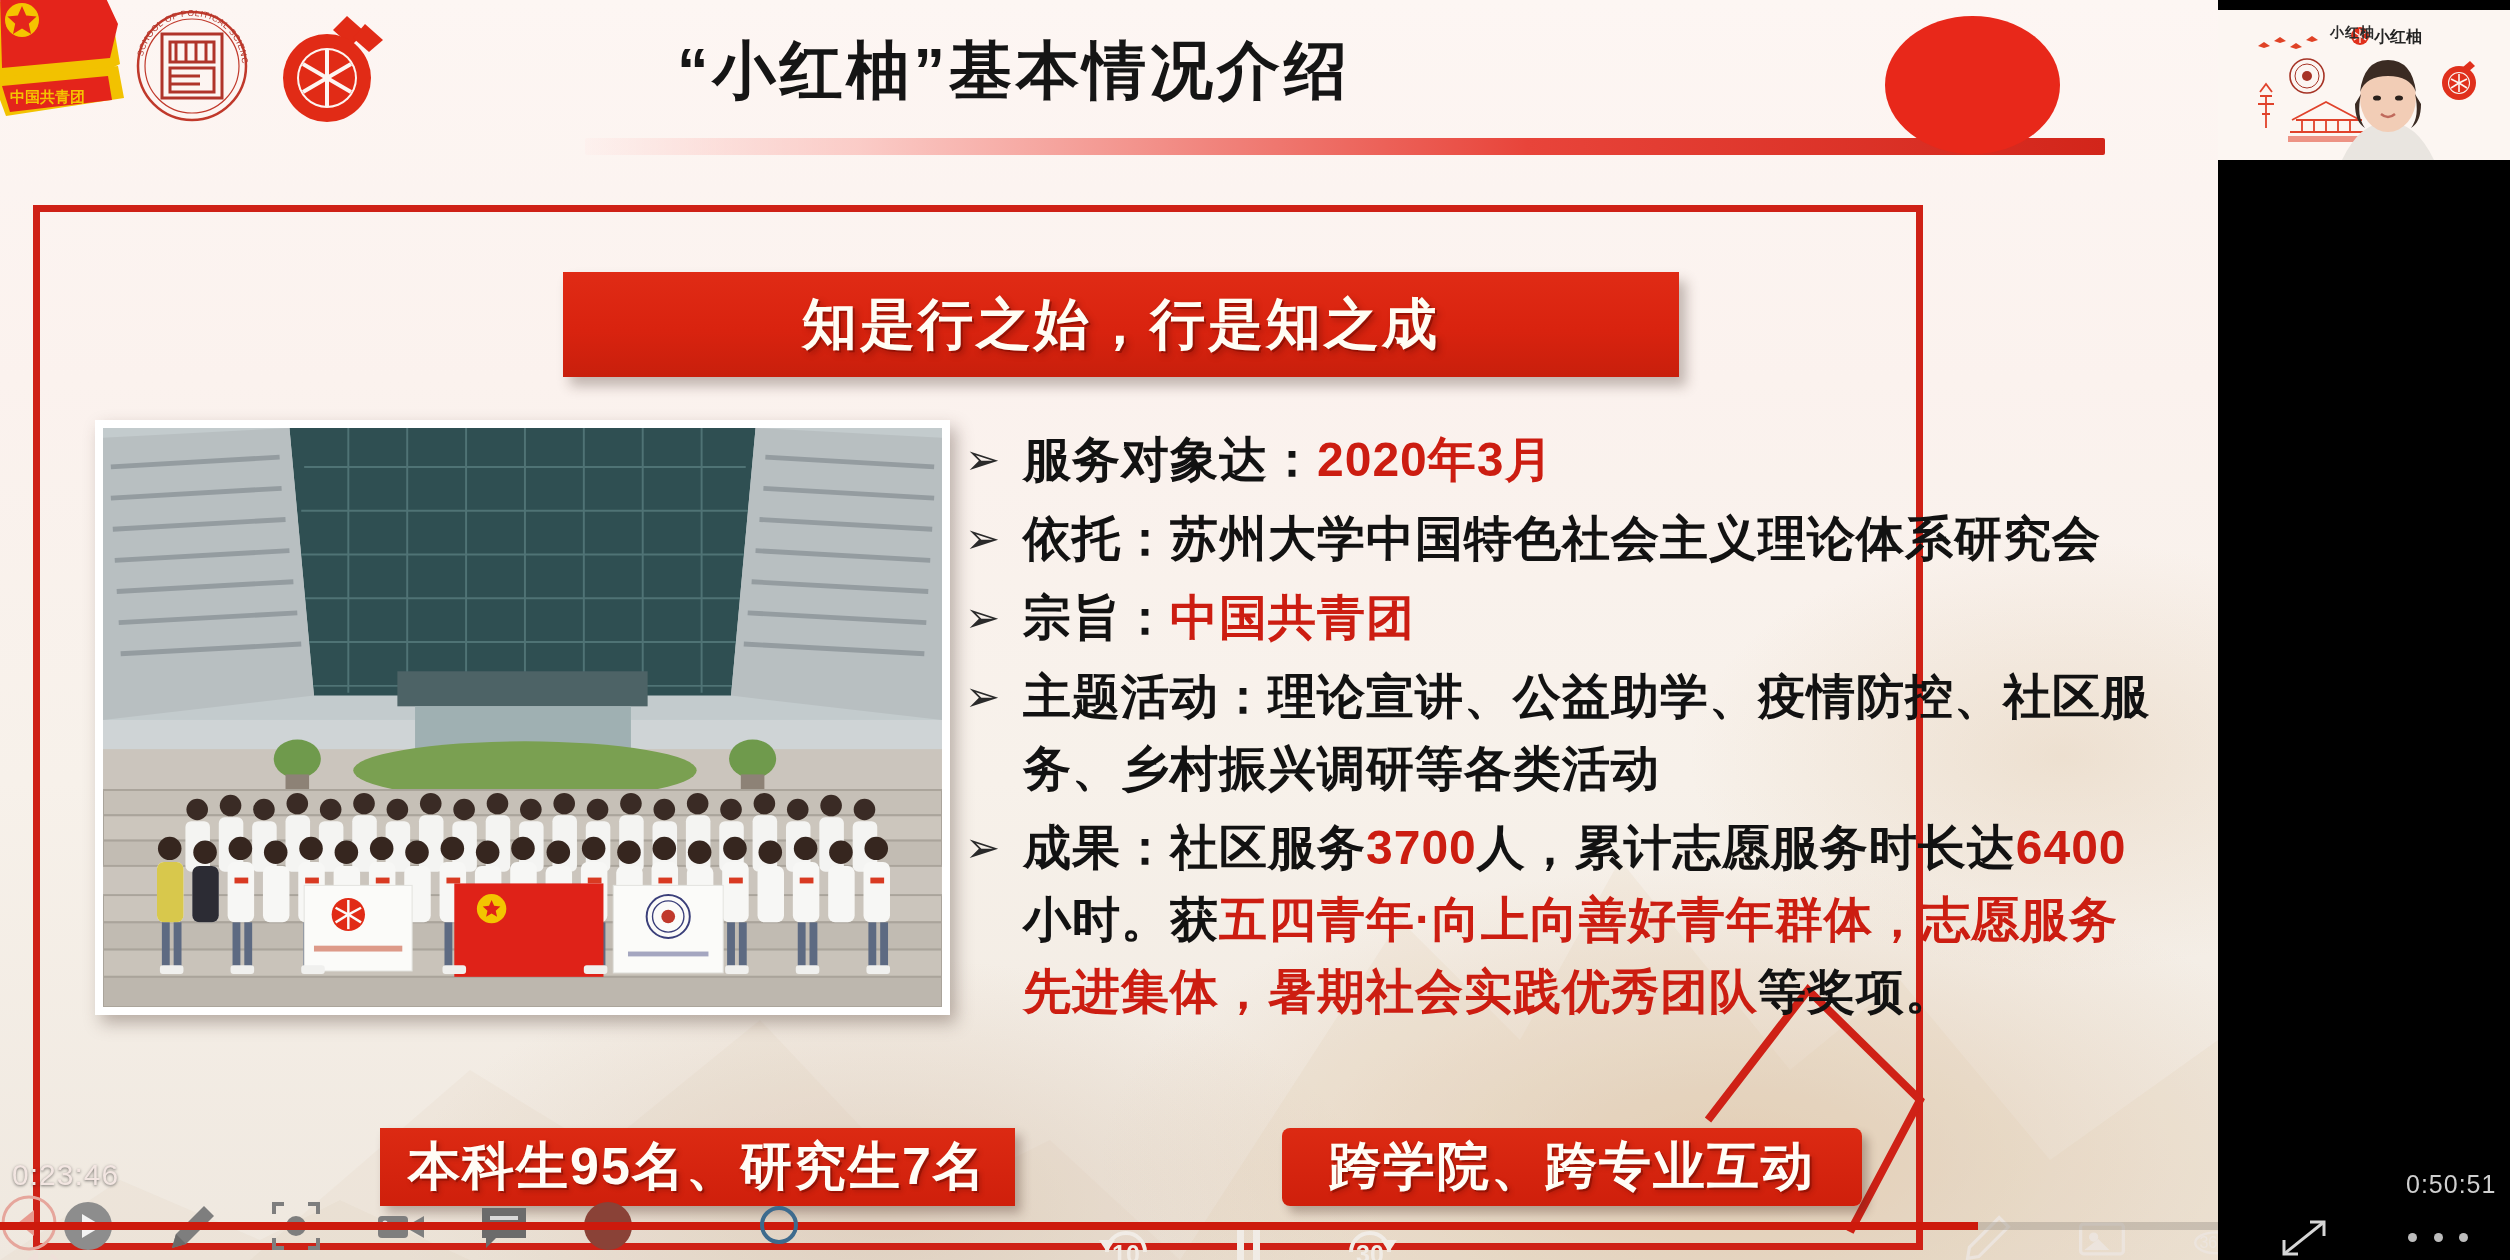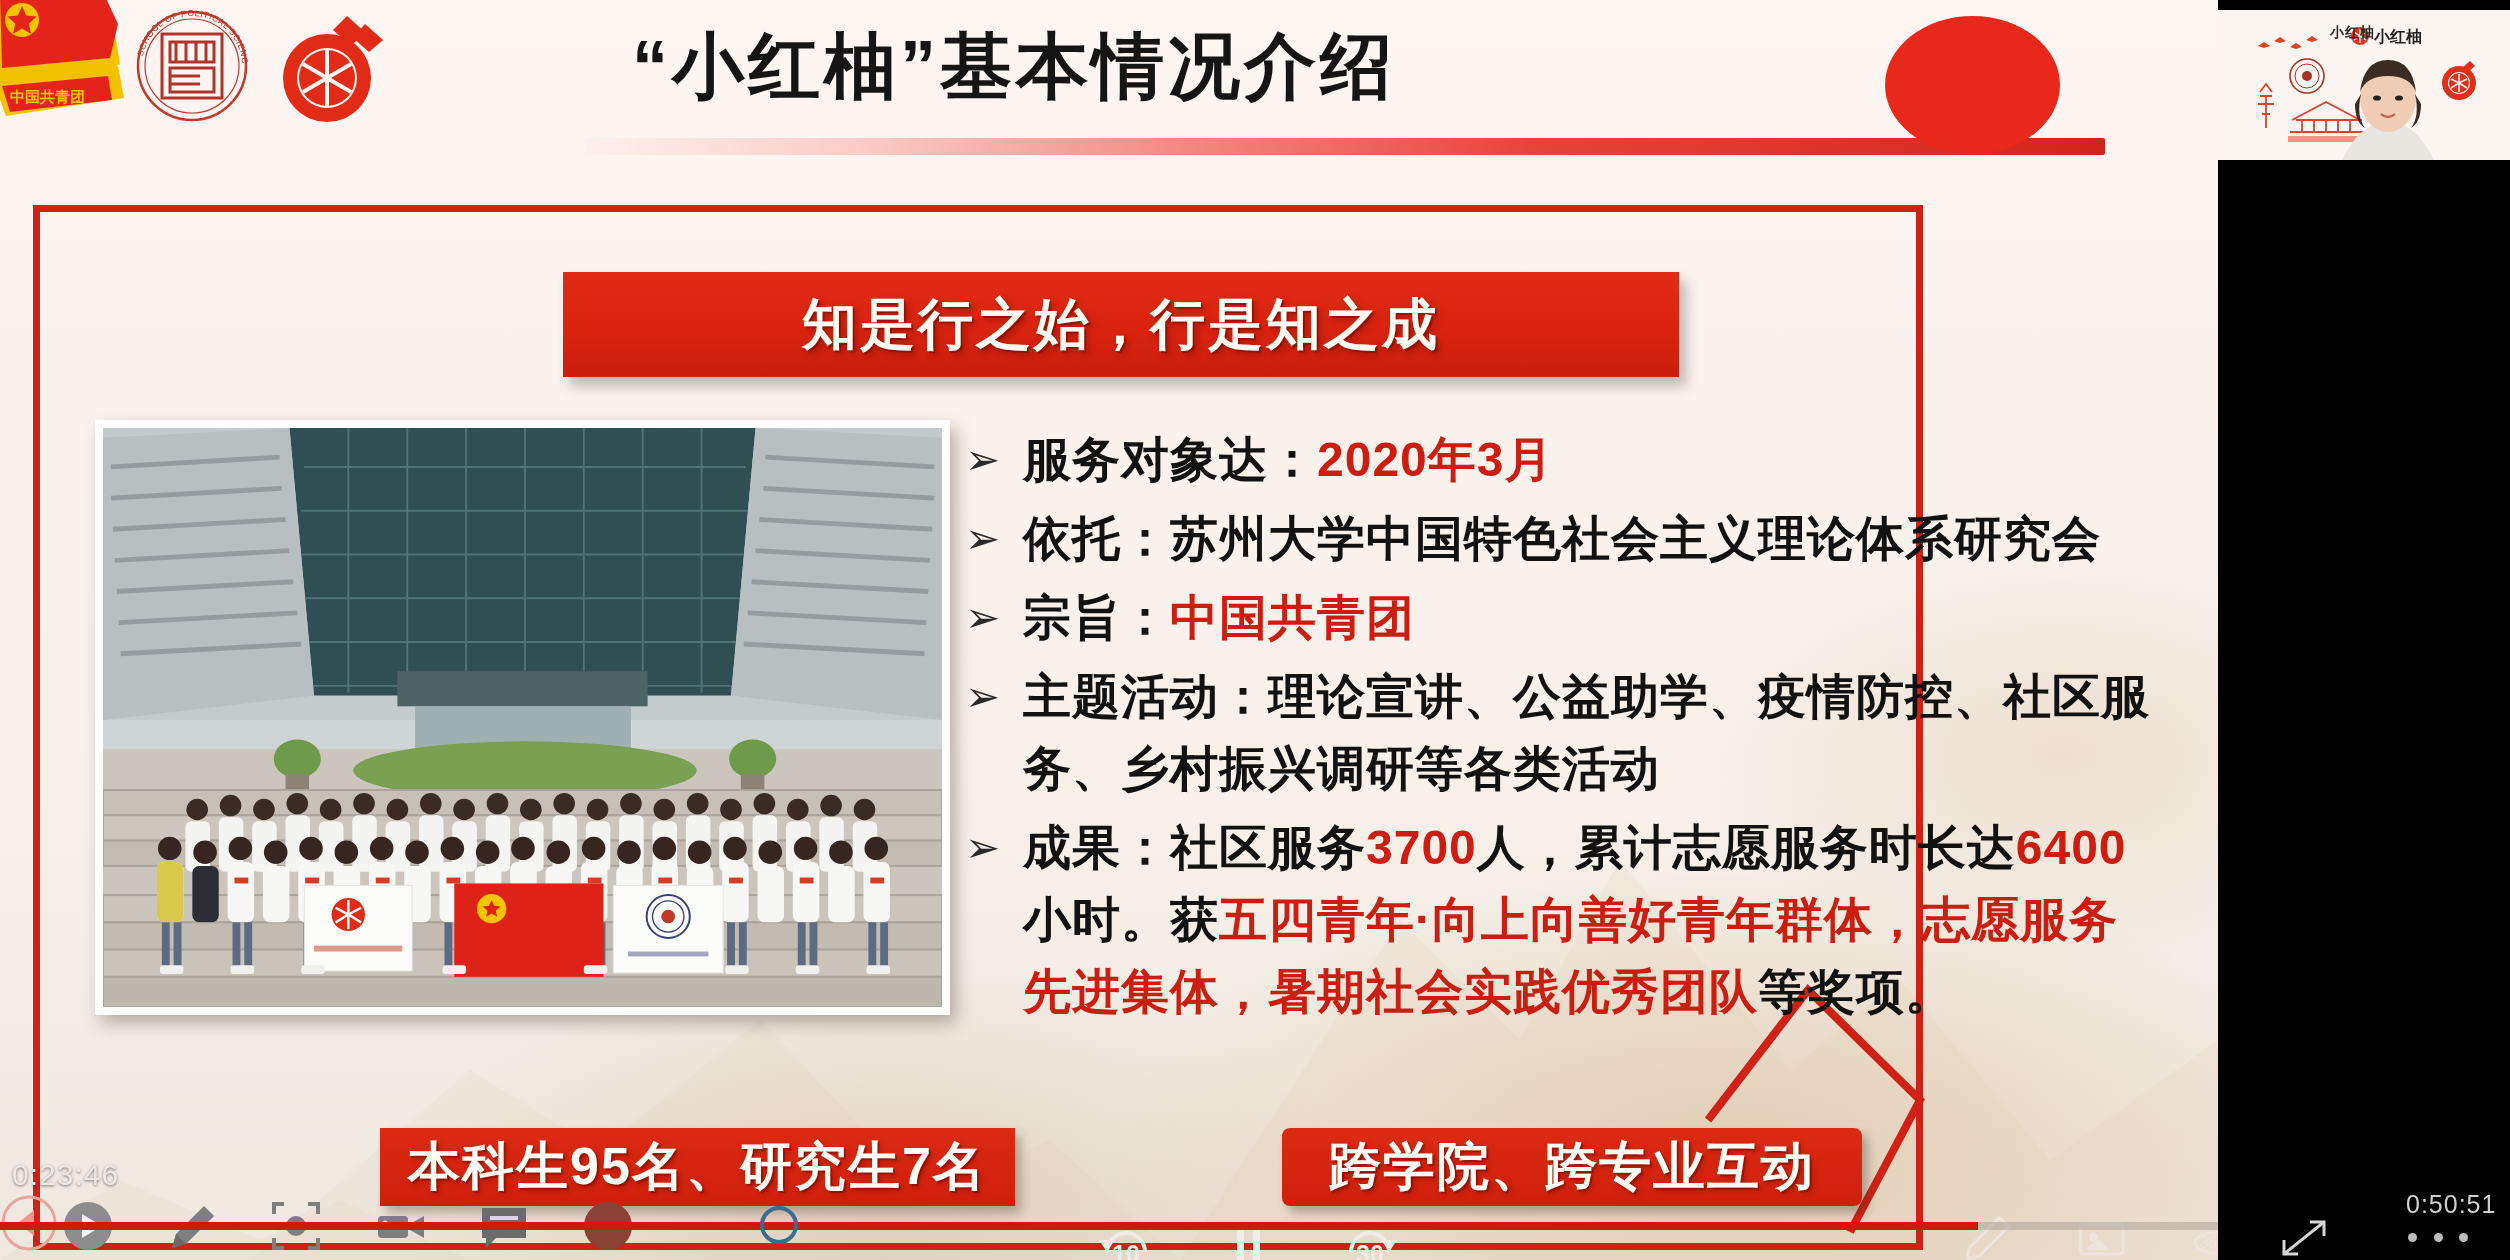--- a/index.html
+++ b/index.html
@@ -37,24 +37,25 @@
   .pomelo-logo { position:absolute; left:265px; top:10px; width:130px; height:115px; }
 
   .title-wrap {
     position:absolute; left:0; right:0; top:30px; text-align:center;
     padding-right:190px;
   }
   .slide-title {
     display:inline-block;
     font-family:"Liberation Sans","DejaVu Sans",sans-serif;
     font-weight:700;
-    font-size:72px;
+    font-size:63px;
     letter-spacing:4px;
     color:#151515;
     line-height:1;
+    margin-top:9px;
   }
   .title-rule {
     position:absolute; left:585px; top:138px; width:1520px; height:17px;
     background: linear-gradient(90deg, rgba(255,230,228,0.25) 0%, rgba(250,190,185,0.75) 18%, #e8443a 62%, #d2251a 100%);
     border-radius:2px;
   }
   .title-dot {
     position:absolute; left:1885px; top:16px; width:175px; height:138px;
     background:#e8281a; border-radius:50%;
   }
@@ -161,21 +162,21 @@
     overflow:hidden;
   }
   .pip-label {
     position:absolute; left:112px; top:14px;
     display:flex; align-items:center; gap:6px;
   }
   .pip-label-text { font-size:14px; font-weight:700; color:#2b2b2b; letter-spacing:1px; }
 
   .timecode-right {
     position:absolute; left:188px; top:1170px;
-    font-size:25px; color:#cfcfcf; letter-spacing:1px;margin-top:20px;
+    font-size:25px; color:#cfcfcf; letter-spacing:1px;
   }
   .expand-btn { position:absolute; left:60px; top:1214px; width:52px; height:46px; }
   .more-btn   { position:absolute; left:190px; top:1222px; width:60px; height:30px;
                 display:flex; align-items:center; justify-content:space-between; }
   .more-dot { width:9px; height:9px; border-radius:50%; background:#bdbdbd; }
 
   
   svg { display:block; }
 </style>
 </head>

